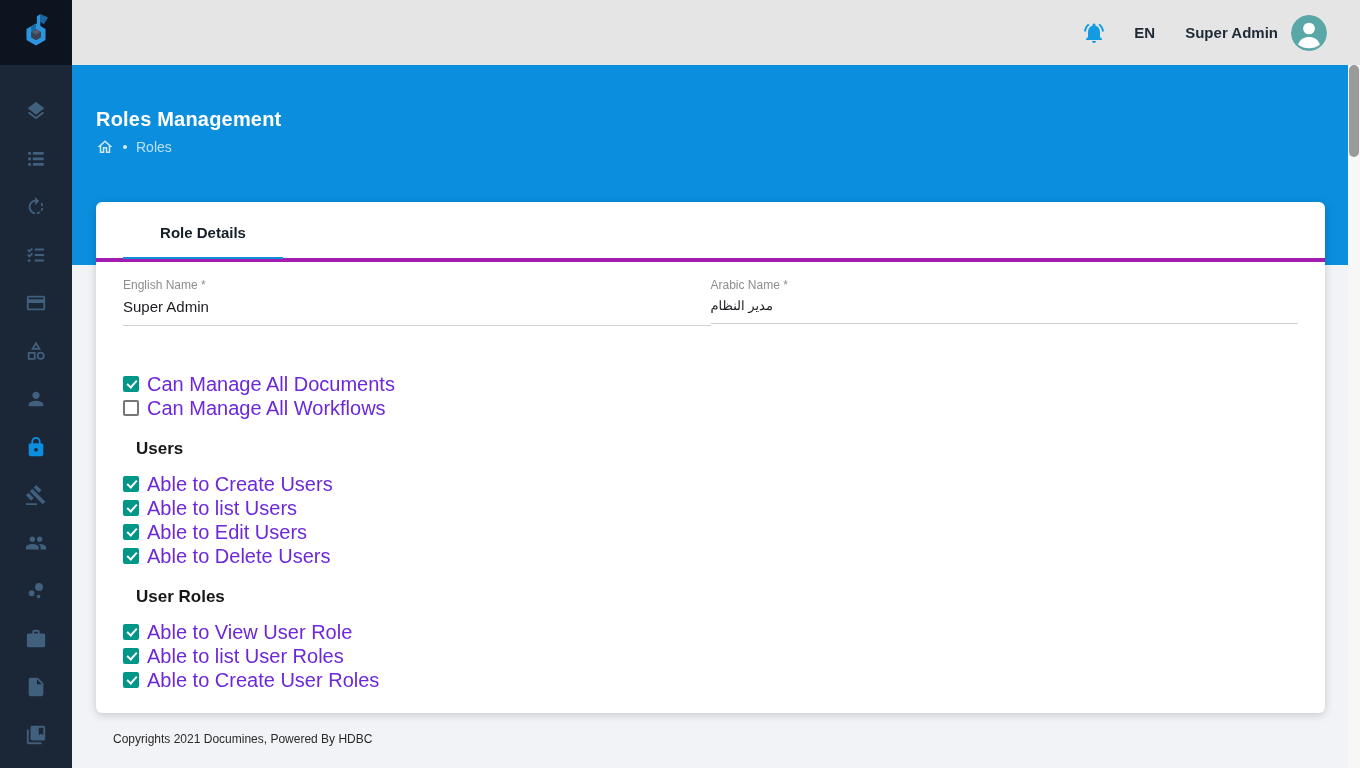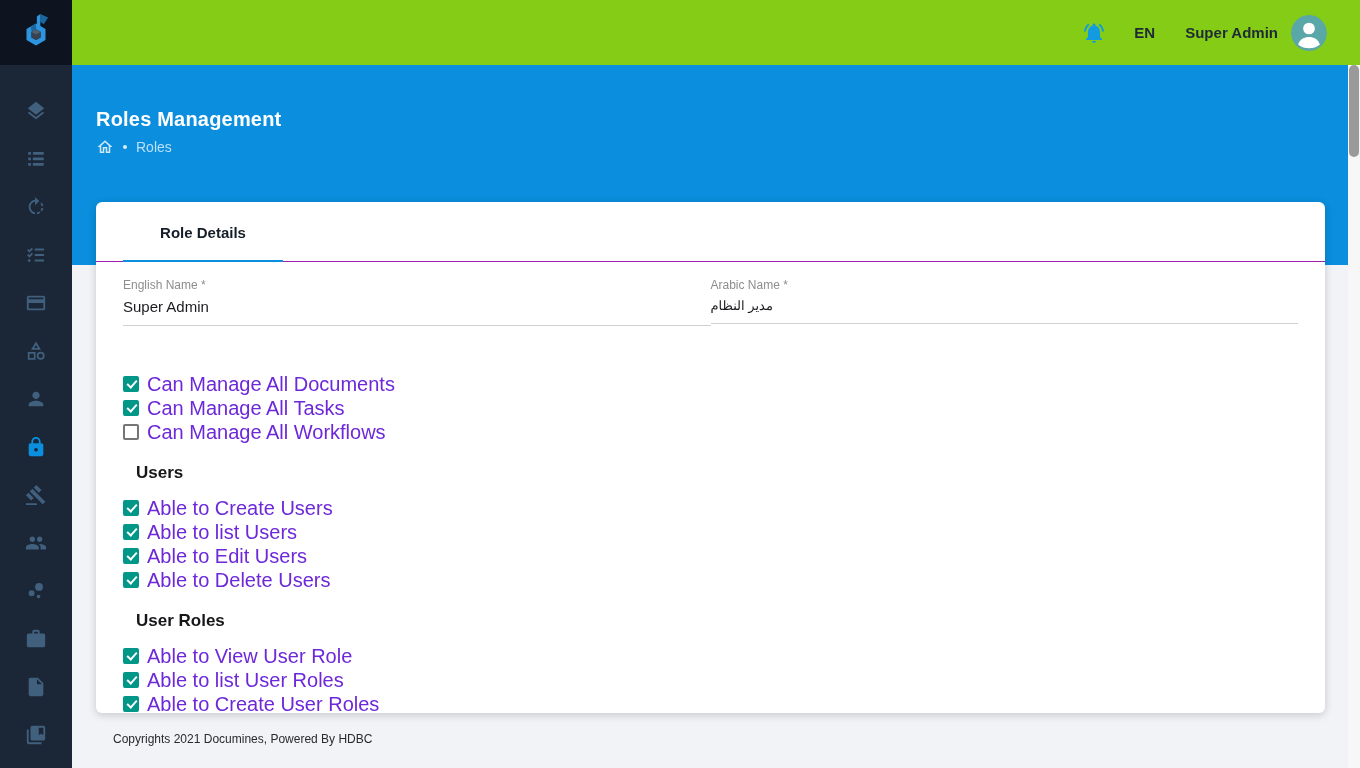--- a/index.html
+++ b/index.html
@@ -12,38 +12,38 @@
 
   
   .rail{position:absolute;left:0;top:0;width:72px;height:768px;background:var(--rail-bg);z-index:6}
   .logo-box{height:65px;background:var(--logo-bg);display:flex;align-items:center;justify-content:center}
   .rail-nav{padding-top:22px}
   .rail-item{height:48px;display:flex;align-items:center;justify-content:center;color:var(--icon-muted);cursor:pointer}
   .rail-item svg{width:22px;height:22px;fill:currentColor}
   .rail-item.active{color:var(--accent)}
 
   
-  .topbar{position:absolute;left:72px;top:0;width:1288px;height:65px;background:#84cc16;display:flex;align-items:center;justify-content:flex-end;padding-right:33px;z-index:5}
+  .topbar{position:absolute;left:72px;top:0;width:1288px;height:65px;background:#e5e5e5;display:flex;align-items:center;justify-content:flex-end;padding-right:33px;z-index:5}
   .bell{width:24px;height:24px;color:#129be0;margin-right:28px;cursor:pointer}
   .bell svg{width:24px;height:24px;fill:currentColor}
   .lang{font-size:15px;font-weight:700;color:#1e2a36;margin-right:30px;cursor:pointer}
   .uname{font-size:15px;font-weight:700;color:#1e2a36;margin-right:13px}
   .avatar{width:36px;height:36px;border-radius:50%;overflow:hidden;cursor:pointer}
 
   
   .main{position:absolute;left:72px;top:65px;width:1276px;height:703px;background:var(--content-bg);overflow:hidden}
   .hero{position:absolute;left:0;top:0;width:100%;height:200px;background:var(--accent)}
   .hero-title{position:absolute;left:24px;top:43px;color:#fff;font-size:20px;font-weight:700;letter-spacing:.2px}
   .breadcrumb{position:absolute;left:24px;top:73px;display:flex;align-items:center;color:rgba(255,255,255,.72);font-size:14px}
   .breadcrumb svg{width:18px;height:18px;fill:rgba(255,255,255,.8);margin-right:9px}
   .crumb-dot{width:4px;height:4px;border-radius:50%;background:rgba(255,255,255,.85);margin-right:9px}
 
   
   .card{position:absolute;left:24px;top:137px;width:1229px;height:511px;background:#fff;border-radius:6px;box-shadow:0 2px 8px rgba(0,0,0,.18);overflow:hidden}
-  .tabbar{position:relative;height:60px;border-bottom:1px solid #a21caf}
+  .tabbar{position:relative;height:60px;border-bottom:4px solid #a21caf}
   .tab{position:absolute;left:27px;top:0;width:160px;height:60px;display:flex;align-items:center;justify-content:center;font-size:15px;font-weight:700;color:#141e28;cursor:pointer}
   .tab-indicator{position:absolute;left:27px;bottom:-1px;width:160px;height:2px;background:var(--accent)}
 
   .fields{display:flex;padding:0 27px;margin-top:13px}
   .field{flex:1}
   .field-label{font-size:12px;color:#8d8d8d}
   .field-input{display:block;width:100%;border:0;border-bottom:1px solid #cfd0d4;background:transparent;font-family:inherit;font-size:15px;color:#1c1c20;padding:5px 0 10px;outline:none}
   .field-input.ar{font-size:13px}
 
   .perm{padding:0 27px;margin-top:46px}
@@ -209,24 +209,20 @@
         </div>
       </div>
 
       <div class="perm">
         <div>
             <label class="chk-row">
               <span class="chk on"></span>
               <span class="chk-label">Can Manage All Documents</span>
             </label>
             <label class="chk-row">
-              <span class="chk on"></span>
-              <span class="chk-label">Can Manage All Tasks</span>
-            </label>
-            <label class="chk-row">
               <span class="chk"></span>
               <span class="chk-label">Can Manage All Workflows</span>
             </label>
           </div>
         <div>
             <div class="section-title">Users</div>
             <div>
               <label class="chk-row">
                 <span class="chk on"></span>
                 <span class="chk-label">Able to Create Users</span>

